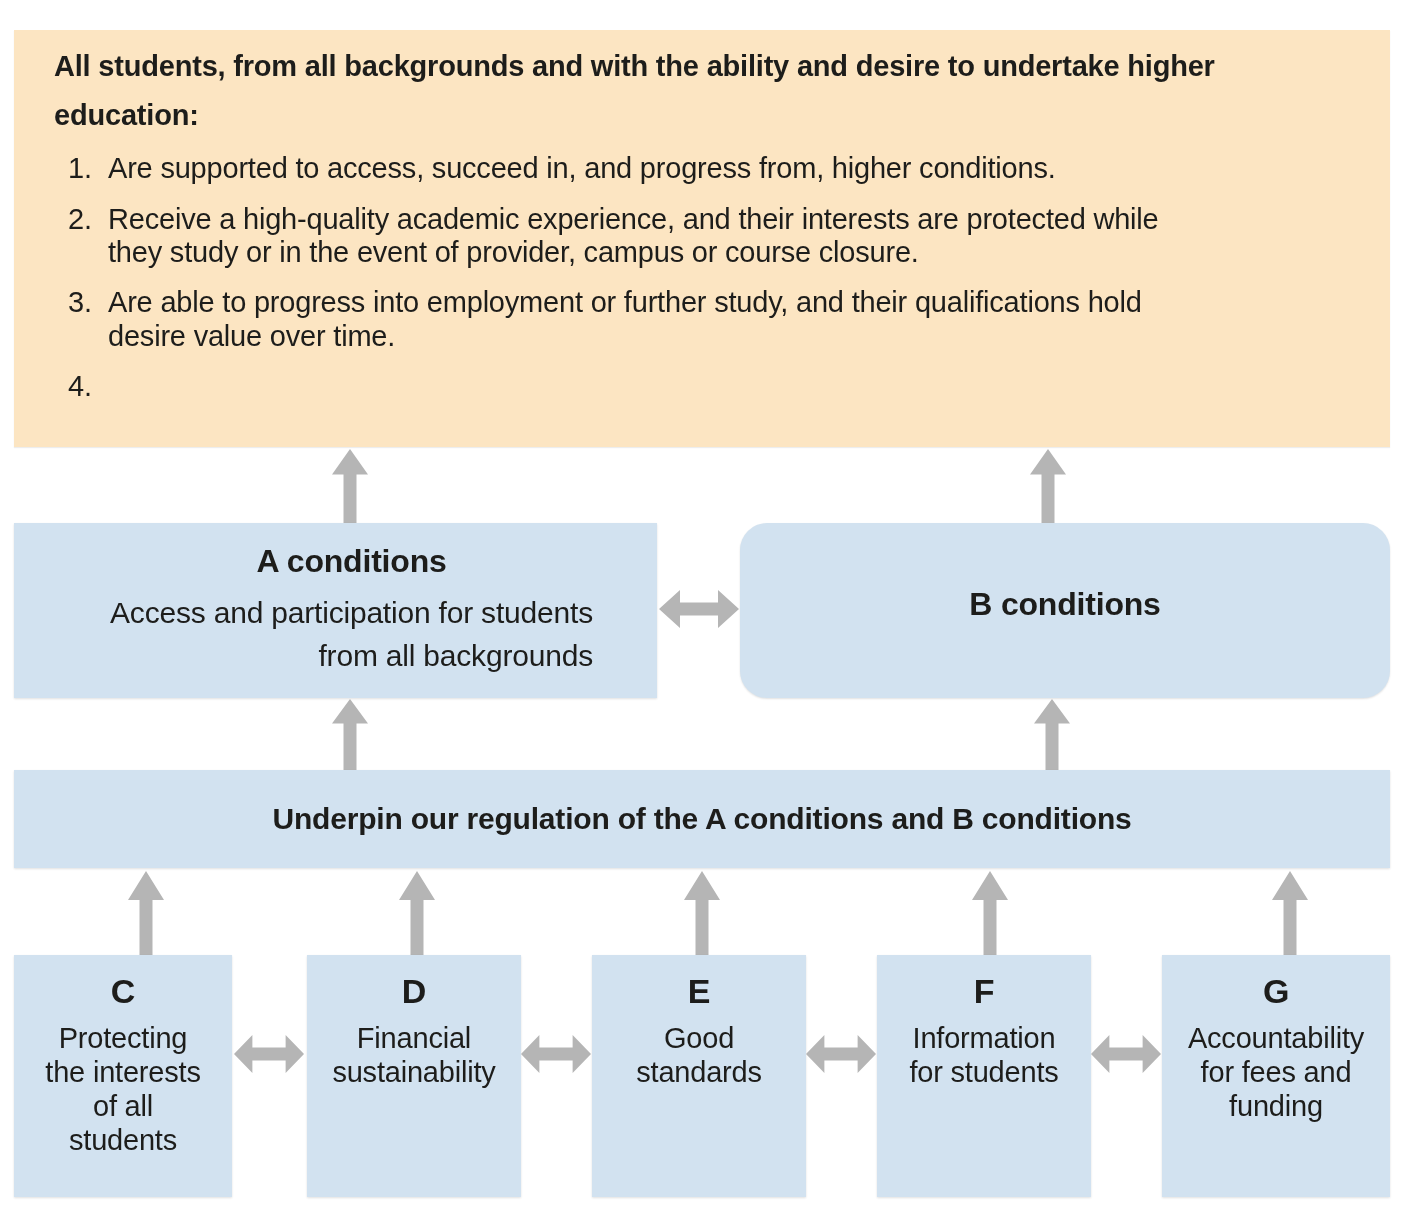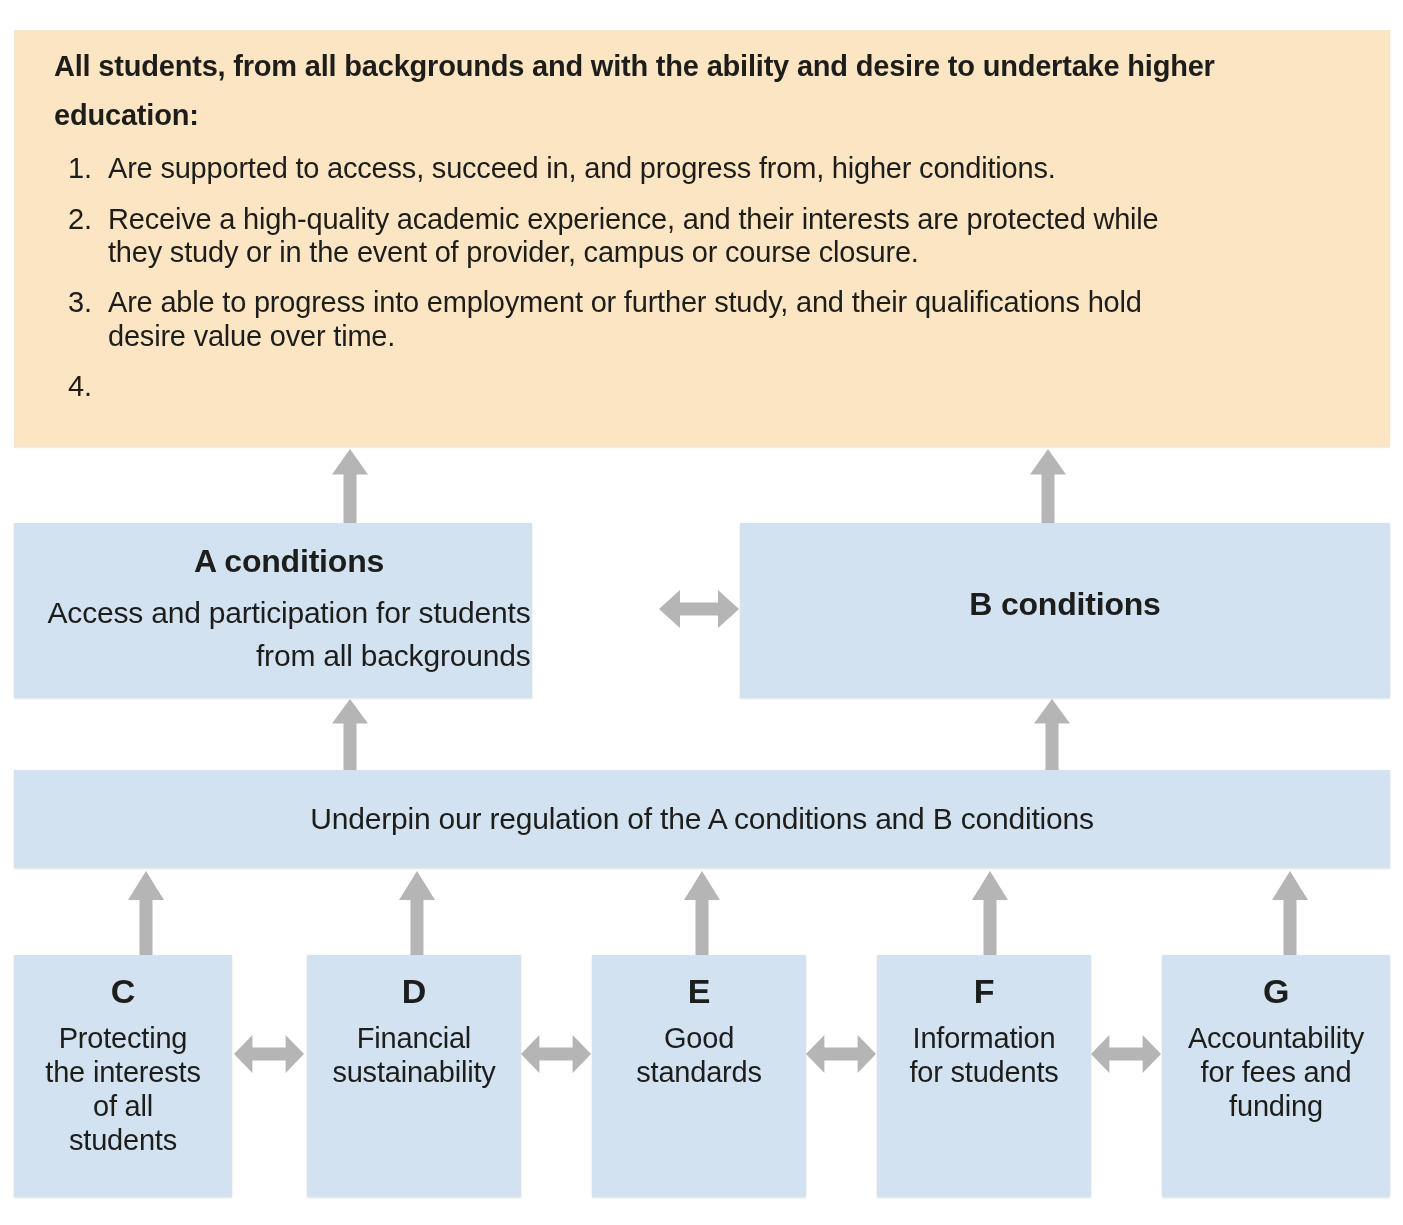--- a/index.html
+++ b/index.html
@@ -60,35 +60,35 @@
 
   
   .cond-box {
     display: flex;
     flex-direction: column;
     justify-content: center;
     align-items: center;
     text-align: center;
     top: 523px; height: 175px;
   }
-  .box-a { left: 14px;  width: 518px; padding-left: 32px; }
-  .box-b { left: 740px; width: 650px; }
+  .box-a { left: 14px;  width: 643px; padding-left: 32px; }
+  .box-b { left: 740px; width: 650px; border-radius: 27px; }
   .cond-title { font-size: 32px; font-weight: bold; margin-bottom: 12px; }
   .cond-desc  { font-size: 30px; line-height: 1.42; white-space: pre-line; text-align: right; }
 
   
   .underpin-box {
     left: 14px; top: 770px;
     width: 1376px; height: 98px;
     display: flex;
     justify-content: center;
     align-items: center;
     text-align: center;
   }
-  .underpin-label { font-size: 30px; font-weight: normal; }
+  .underpin-label { font-size: 30px; font-weight: bold; }
 
   
   .bottom-box {
     top: 955px; height: 242px;
     display: flex;
     flex-direction: column;
     align-items: center;
     text-align: center;
     padding-top: 17px;
   }

